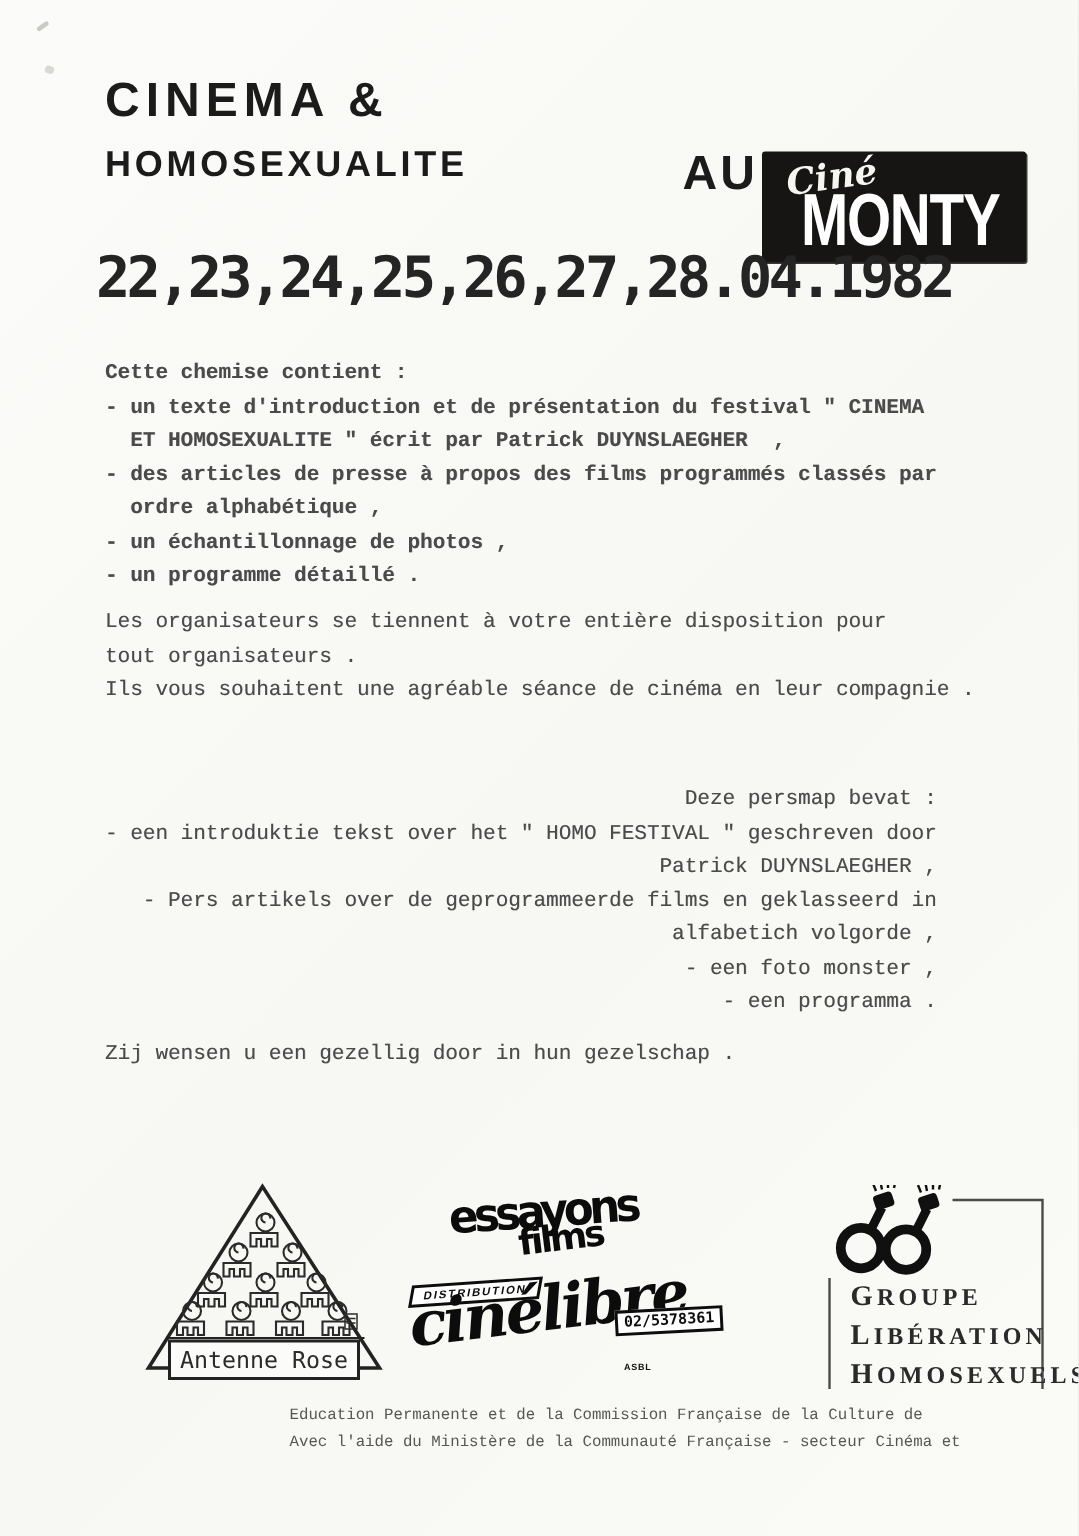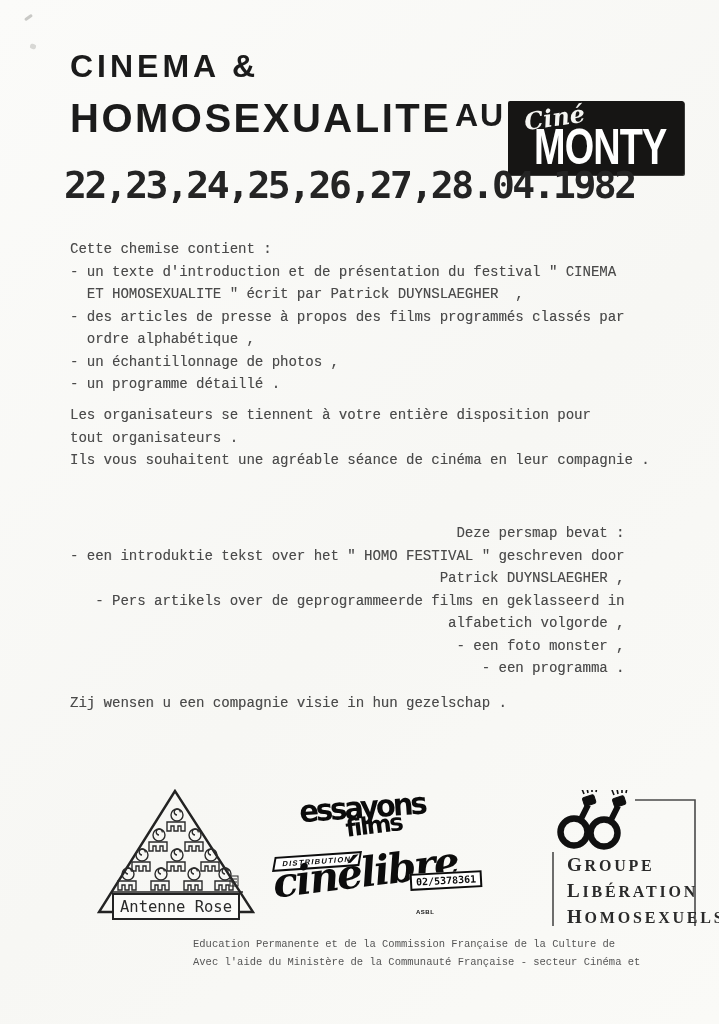--- a/index.html
+++ b/index.html
@@ -13,21 +13,21 @@
   .smudge { position:absolute; background:#c9c9c6; border-radius:2px; }
   .s1 { left:24px; top:16px; width:9px; height:3px; transform:rotate(-35deg); }
   .s2 { left:30px; top:44px; width:6px; height:5px; transform:rotate(20deg); opacity:.7; }
 
   
   .title {
     position:absolute; font-family:"Liberation Sans", sans-serif;
     font-weight:700; color:#1b1b1b; line-height:1;
   }
   .t1 { left:70px; top:50px;  font-size:32px; letter-spacing:4px; }
-  .t2 { left:70px; top:98px;  font-size:40px; letter-spacing:2.5px; }
+  .t2 { left:70px; top:98px;  font-size:24px; letter-spacing:2.5px; }
   .au { left:455px; top:99px; font-size:32px; letter-spacing:2px;text-align:center; }
 
   .monty {
     position:absolute; left:508px; top:101px; width:176px; height:74px;
     background:#161514; border-radius:2px;
     box-shadow:1px 1px 0 #3a3a38;
   }
   .monty-script {
     position:absolute; left:16px; top:2px; color:#f5f5f2;
     font-family:"DejaVu Serif", serif; font-style:italic; font-weight:700;
@@ -46,21 +46,21 @@
     font-size:38px; letter-spacing:-2.5px; white-space:pre; line-height:1;
   }
 
   
   .typew {
     position:absolute; color:#4a4a4a;
     font-family:"Liberation Mono", monospace; font-size:14px;
     line-height:22.5px; white-space:pre;
     text-shadow:0.3px 0.3px 0.3px rgba(90,90,90,0.45);
   }
-  .block-fr      { left:70px; top:238px; }
+  .block-fr      { left:70px; top:238px;font-weight:bold; }
   .block-fr-para { left:70px; top:404px; }
   .block-nl      { left:70px; top:522px;text-align:right; }
   .block-nl-para { left:70px; top:692px; }
   .footer {
     left:193px; top:936px; font-size:10.5px; line-height:17.5px;
     color:#565656; text-shadow:none;
   }
 
   
   .antenne { position:absolute; left:96px; top:788px; width:162px; height:142px; }
@@ -128,21 +128,21 @@
   <div class="monty">
     <div class="monty-script">Ciné</div>
     <div class="monty-main">MONTY</div>
   </div>
 
   <div class="dates">22,23,24,25,26,27,28.04.1982</div>
 
   <div class="typew block-fr"><div class="tline">Cette chemise contient :</div><div class="tline">- un texte d'introduction et de présentation du festival " CINEMA</div><div class="tline">  ET HOMOSEXUALITE " écrit par Patrick DUYNSLAEGHER  ,</div><div class="tline">- des articles de presse à propos des films programmés classés par</div><div class="tline">  ordre alphabétique ,</div><div class="tline">- un échantillonnage de photos ,</div><div class="tline">- un programme détaillé .</div></div>
   <div class="typew block-fr-para"><div class="tline">Les organisateurs se tiennent à votre entière disposition pour</div><div class="tline">tout organisateurs .</div><div class="tline">Ils vous souhaitent une agréable séance de cinéma en leur compagnie .</div></div>
   <div class="typew block-nl"><div class="tline">Deze persmap bevat :</div><div class="tline">- een introduktie tekst over het " HOMO FESTIVAL " geschreven door</div><div class="tline">  Patrick DUYNSLAEGHER ,</div><div class="tline">- Pers artikels over de geprogrammeerde films en geklasseerd in</div><div class="tline">  alfabetich volgorde ,</div><div class="tline">- een foto monster ,</div><div class="tline">- een programma .</div></div>
-  <div class="typew block-nl-para"><div class="tline">Zij wensen u een compagnie visie in hun gezelschap .</div></div>
+  <div class="typew block-nl-para"><div class="tline">Zij wensen u een gezellig door in hun gezelschap .</div></div>
 
   <div class="antenne">
     <svg width="162" height="142" viewBox="0 0 162 142">
       <defs>
         <g id="ele" stroke="#2b2b2b" stroke-width="1.4" fill="none">
           <circle cx="1" cy="-7" r="6"></circle>
           <path d="M1,-7 a3,3 0 1 1 3.2,-2.6"></path>
           <path d="M-9,0 h18 v9 h-4 v-5 h-3 v5 h-4 v-5 h-3 v5 h-4 z"></path>
         </g>
       </defs>

